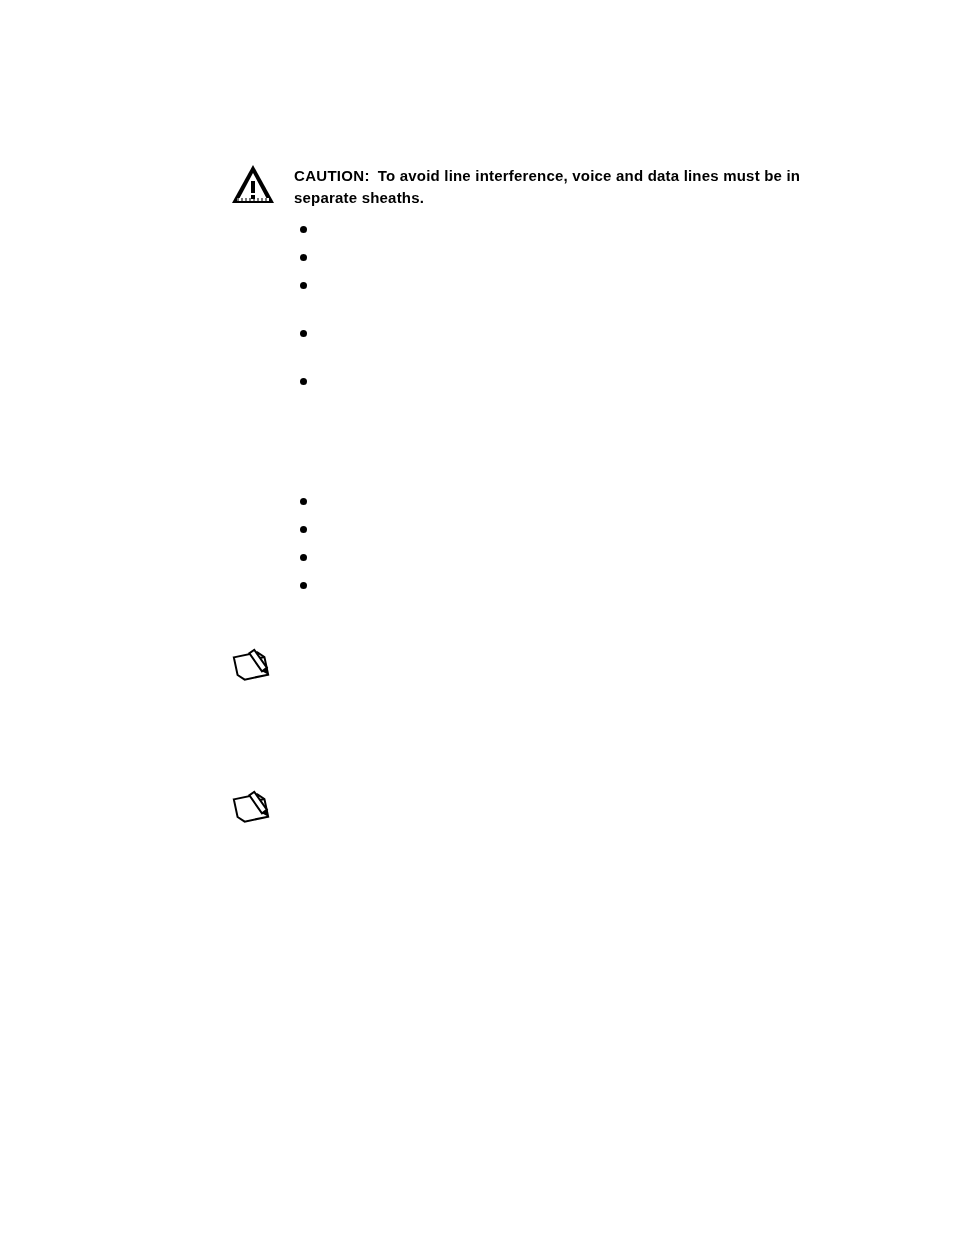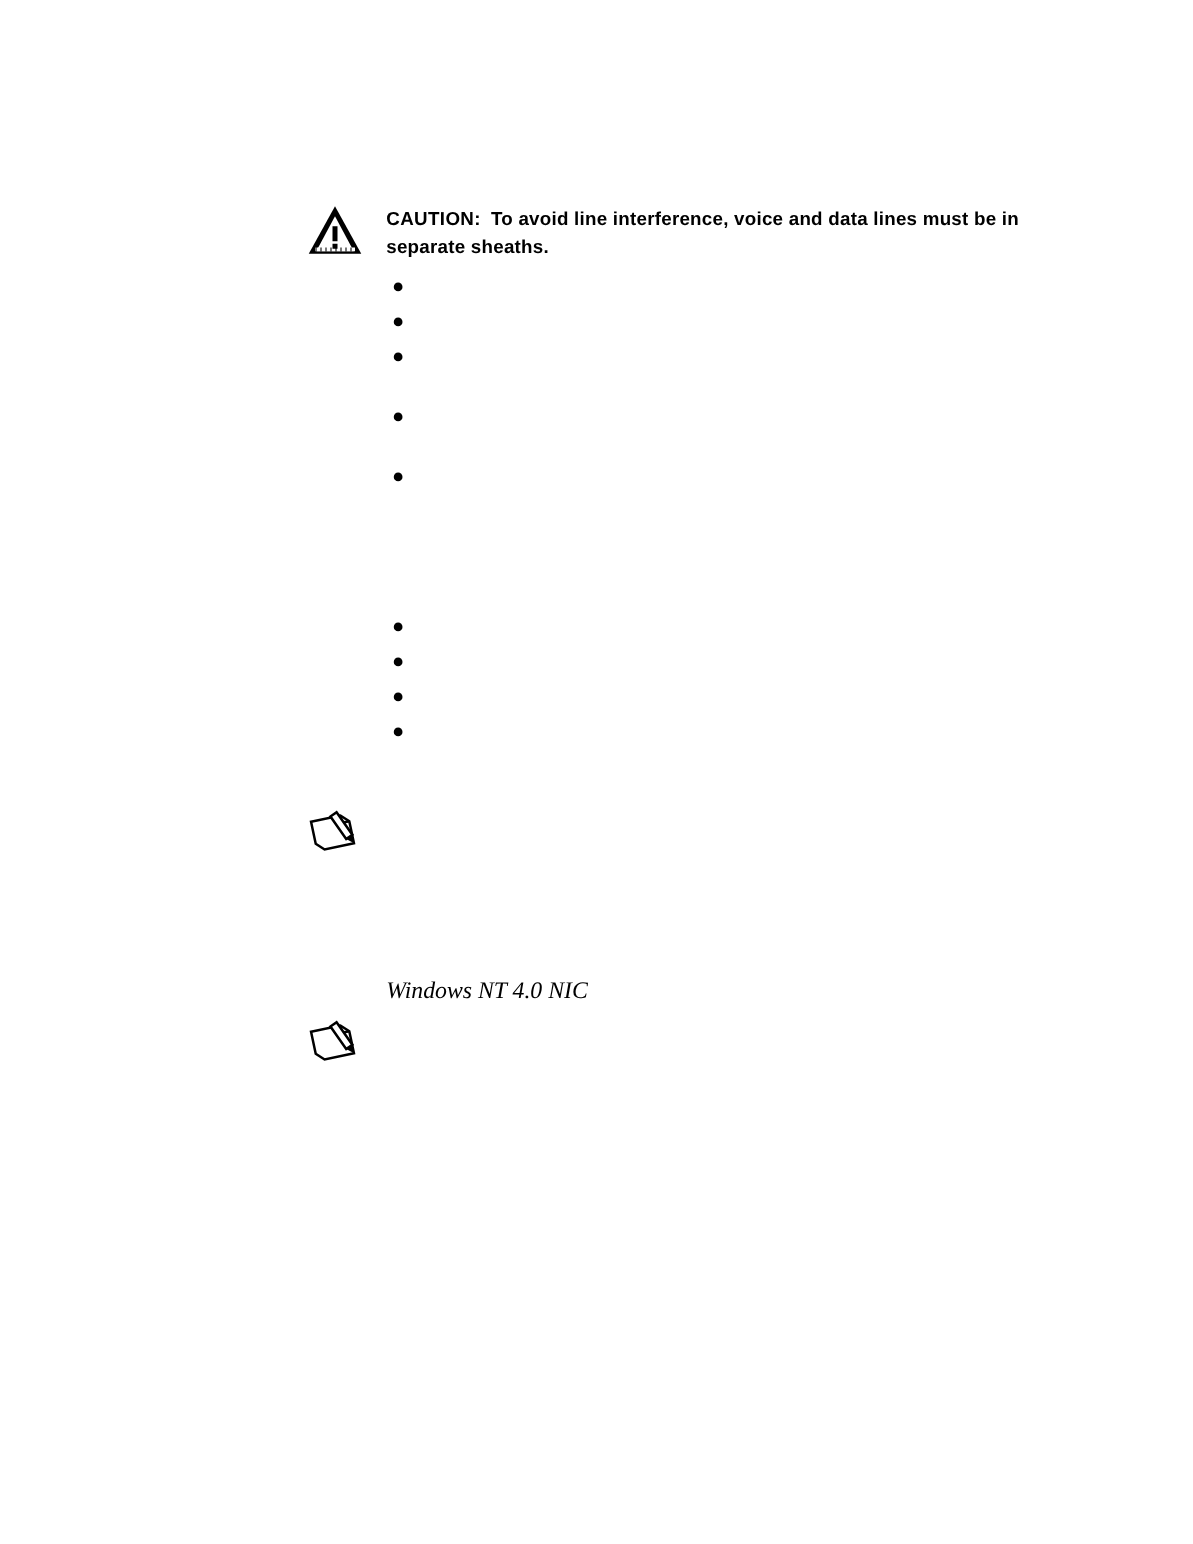--- a/index.html
+++ b/index.html
@@ -16,21 +16,20 @@
   .page {
     position: relative;
     width: 954px;
     height: 1235px;
     padding-top: 165px;
     box-sizing: border-box;
   }
   .row {
     display: flex;
     align-items: flex-start;
-    margin-left: 15px;
   }
   .gutter {
     width: 294px;
     flex: 0 0 294px;
     box-sizing: border-box;
     display: flex;
     justify-content: flex-end;
     padding-right: 20px;
   }
   .content {
@@ -202,26 +201,20 @@
             <polygon points="24,22 30,22 27,28" fill="#000"></polygon>
           </g>
         </svg>
       </span>
     </div>
     <div class="content" style="min-height:120px;"></div>
   </div>
 
   <div class="spacer-14"></div>
 
-  <div class="row">
-    <div class="gutter"></div>
-    <div class="content">
-      <div class="subheading">Windows NT 4.0 NIC</div>
-    </div>
-  </div>
 
   <div class="spacer-8"></div>
 
   <div class="row">
     <div class="gutter">
       <span class="note-icon">
         <svg width="44" height="40" viewBox="0 0 44 40">
           <path d="M6 6 L30 6 L36 12 L36 30 L12 30 L6 24 Z" fill="#fff" stroke="#000" stroke-width="2" transform="rotate(-12 21 18)"></path>
           <path d="M30 6 L30 12 L36 12" fill="none" stroke="#000" stroke-width="2" transform="rotate(-12 21 18)"></path>
           <g transform="rotate(-35 30 10)">

